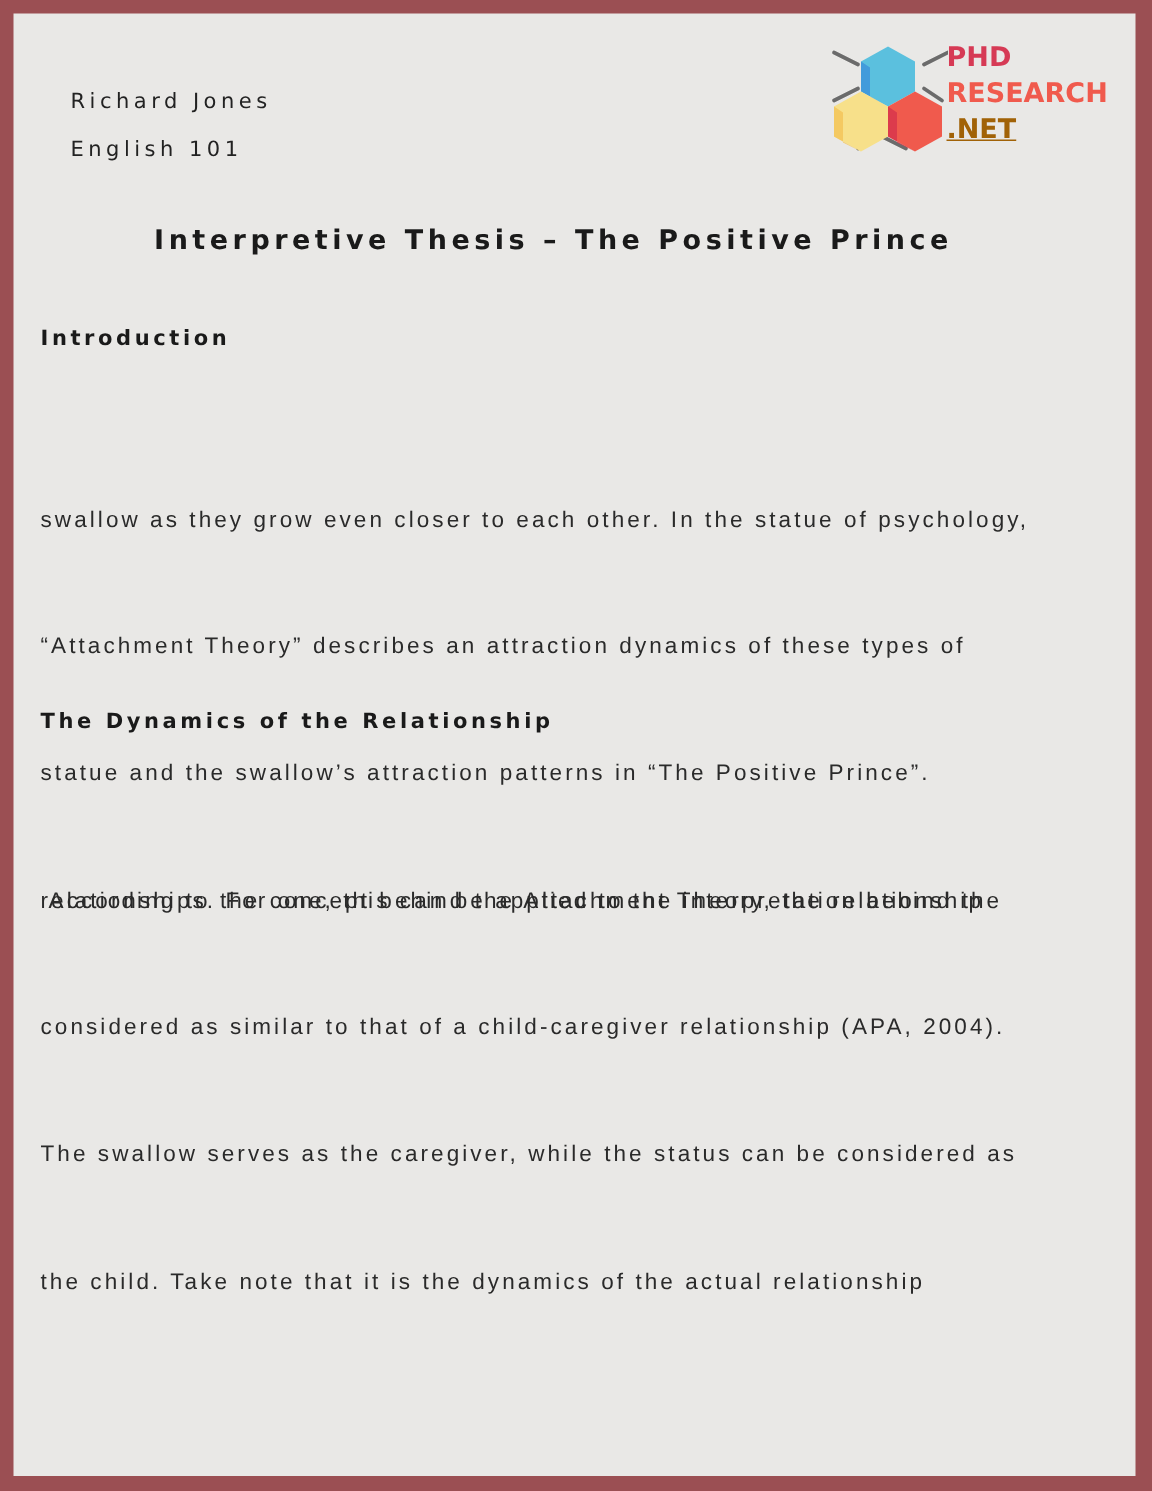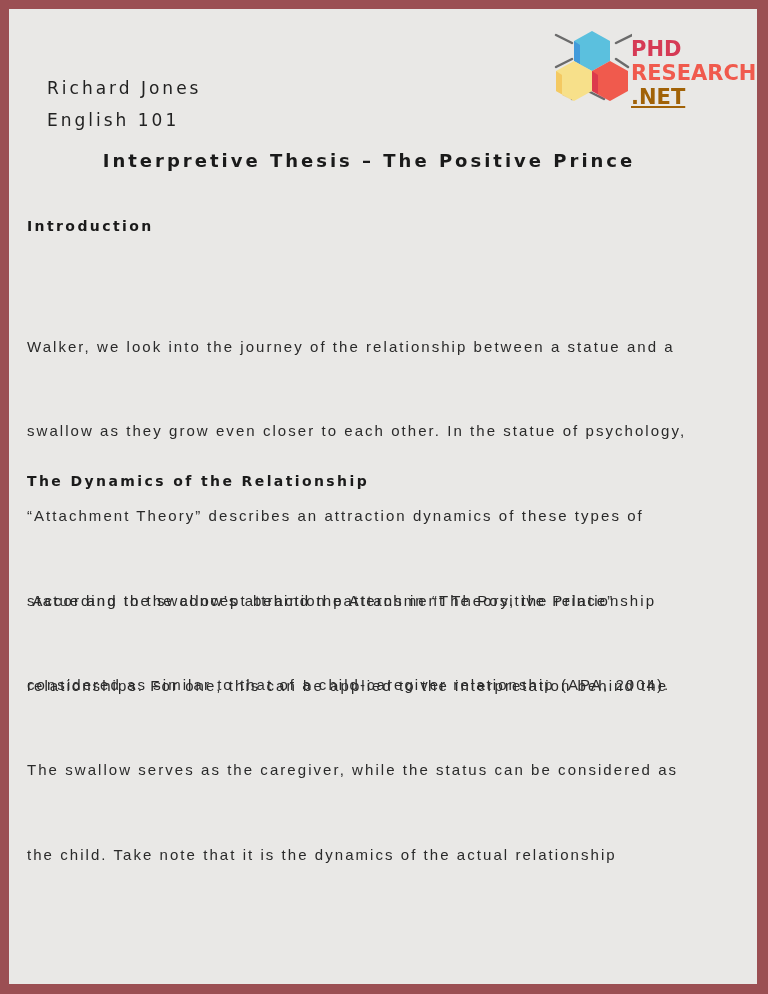--- a/index.html
+++ b/index.html
@@ -21,44 +21,43 @@
       width: 748px;
       height: 975px;
       background: #e9e8e6;
       box-sizing: border-box;
     }
     .author-block {
       position: absolute;
       left: 38px;
       top: 43px;
       color: #222;
-      font-size: 17px;
+      font-size: 14px;
       letter-spacing: 3px;
       line-height: 32px;
-      margin-top: 20px;
     }
     .logo {
       position: absolute;
       left: 543px;
       top: 14px;
       width: 210px;
       height: 90px;
     }
     .logo svg {
       position: absolute;
       left: 0;
       top: 0;
     }
     .logo-text {
       position: absolute;
       left: 79px;
-      top: 14px;
+      top: 4px;
       font-family: "DejaVu Sans", sans-serif;
       font-weight: bold;
-      font-size: 21px;
+      font-size: 18px;
       line-height: 24px;
       letter-spacing: 0px;
     }
     .logo-text .l1 { color: #d63a55; }
     .logo-text .l2 { color: #f05a4d; }
     .logo-text .l3 { color: #a16207; text-decoration: underline; }
     .title {
       position: absolute;
       left: 0;
       top: 141px;
@@ -126,21 +125,20 @@
       <div class="l2">RESEARCH</div>
       <div class="l3">.NET</div>
     </div>
   </div>
 
   <div class="title">Interpretive Thesis – The Positive Prince</div>
 
   <div class="heading" style="top:209px;">Introduction</div>
 
   <div class="para" style="top:267px;">
-    <span class="line">Walker, we look into the journey of the relationship between a statue and a</span>
     <span class="line">swallow as they grow even closer to each other. In the statue of psychology,</span>
     <span class="line">“Attachment Theory” describes an attraction dynamics of these types of</span>
     <span class="line">statue and the swallow’s attraction patterns in “The Positive Prince”.</span>
     <span class="line">relationships. For one, this can be applied to the interpretation behind the</span>
   </div>
 
   <div class="heading" style="top:464px;">The Dynamics of the Relationship</div>
 
   <div class="para" style="top:521px;">
     <span class="line"> According to the concept behind the Attachment Theory, the relationship</span>

